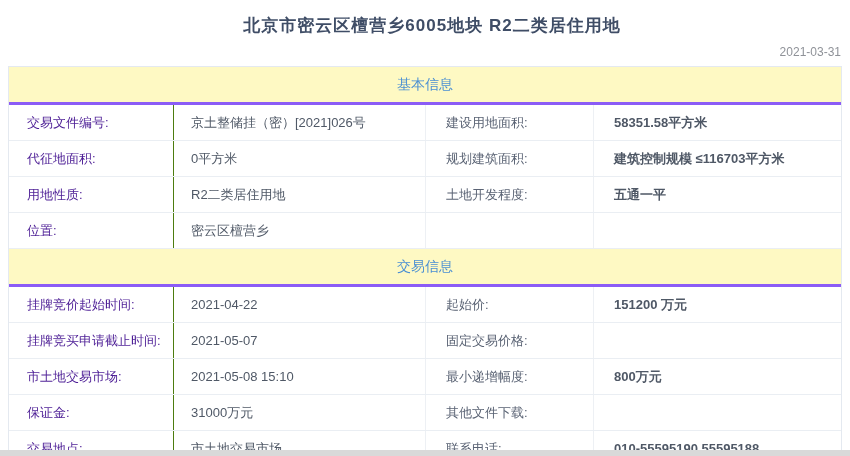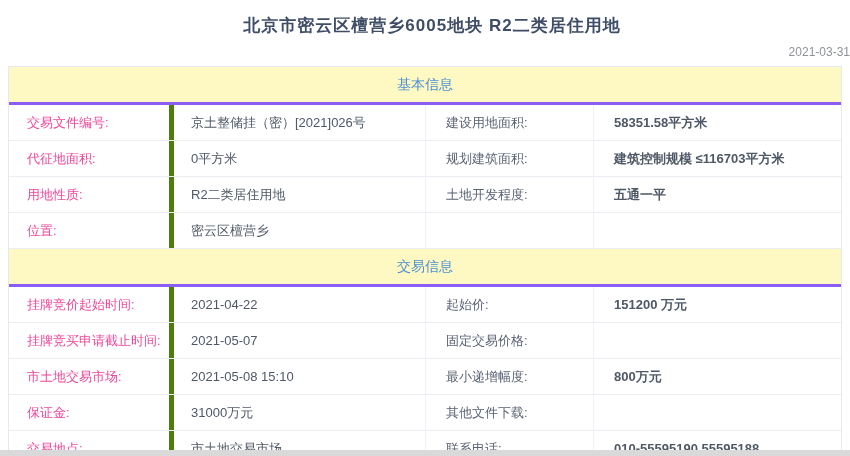--- a/index.html
+++ b/index.html
@@ -7,36 +7,36 @@
     width:850px;height:456px;background:#ffffff;position:relative;overflow:hidden;
     font-family:"Liberation Sans","DejaVu Sans",sans-serif;
   }
   .page-header{height:66px;box-sizing:border-box;padding-top:14px;margin-left:14px;}
   .page-title{
     text-align:center;font-size:17px;font-weight:bold;color:#3f4d66;
     letter-spacing:1px;line-height:24px;
   }
   .page-date{
     text-align:right;font-size:12px;color:#8f9298;
-    padding-right:0;margin-top:7px;line-height:14px;
+    padding-right:9px;margin-top:7px;line-height:14px;
   }
   .info-table{
     margin:0 8px;border:1px solid #e4e9f0;border-bottom:none;background:#fff;
   }
   .section-header{
     height:35px;line-height:35px;text-align:center;
     background:#fef9c3;color:#4a8fd3;font-size:14px;
     border-bottom:3px solid #8b5cf6;
   }
   .row{display:flex;height:35px;border-bottom:1px solid #eaeef3;background:#fff;}
   .cell{
     display:flex;align-items:center;font-size:13px;box-sizing:border-box;
     white-space:nowrap;overflow:hidden;
   }
-  .lab1{width:165px;padding-left:18px;color:#ec4899;border-right:5px solid #4d7c0f;}
+  .lab1{width:165px;padding-left:18px;color:#4c1d95;border-right:1px solid #4d7c0f;}
   .val1{width:252px;padding-left:17px;color:#4f5866;border-right:1px solid #edf0f4;}
   .lab2{width:168px;padding-left:20px;color:#5a6374;border-right:1px solid #edf0f4;}
   .val2{flex:1;padding-left:20px;color:#4f5866;font-weight:bold;}
   .scrollbar-strip{
     position:absolute;left:0;bottom:0;width:850px;height:6px;background:#d9d9d9;z-index:5;
   }
 </style>
 </head>
 <body>
 

